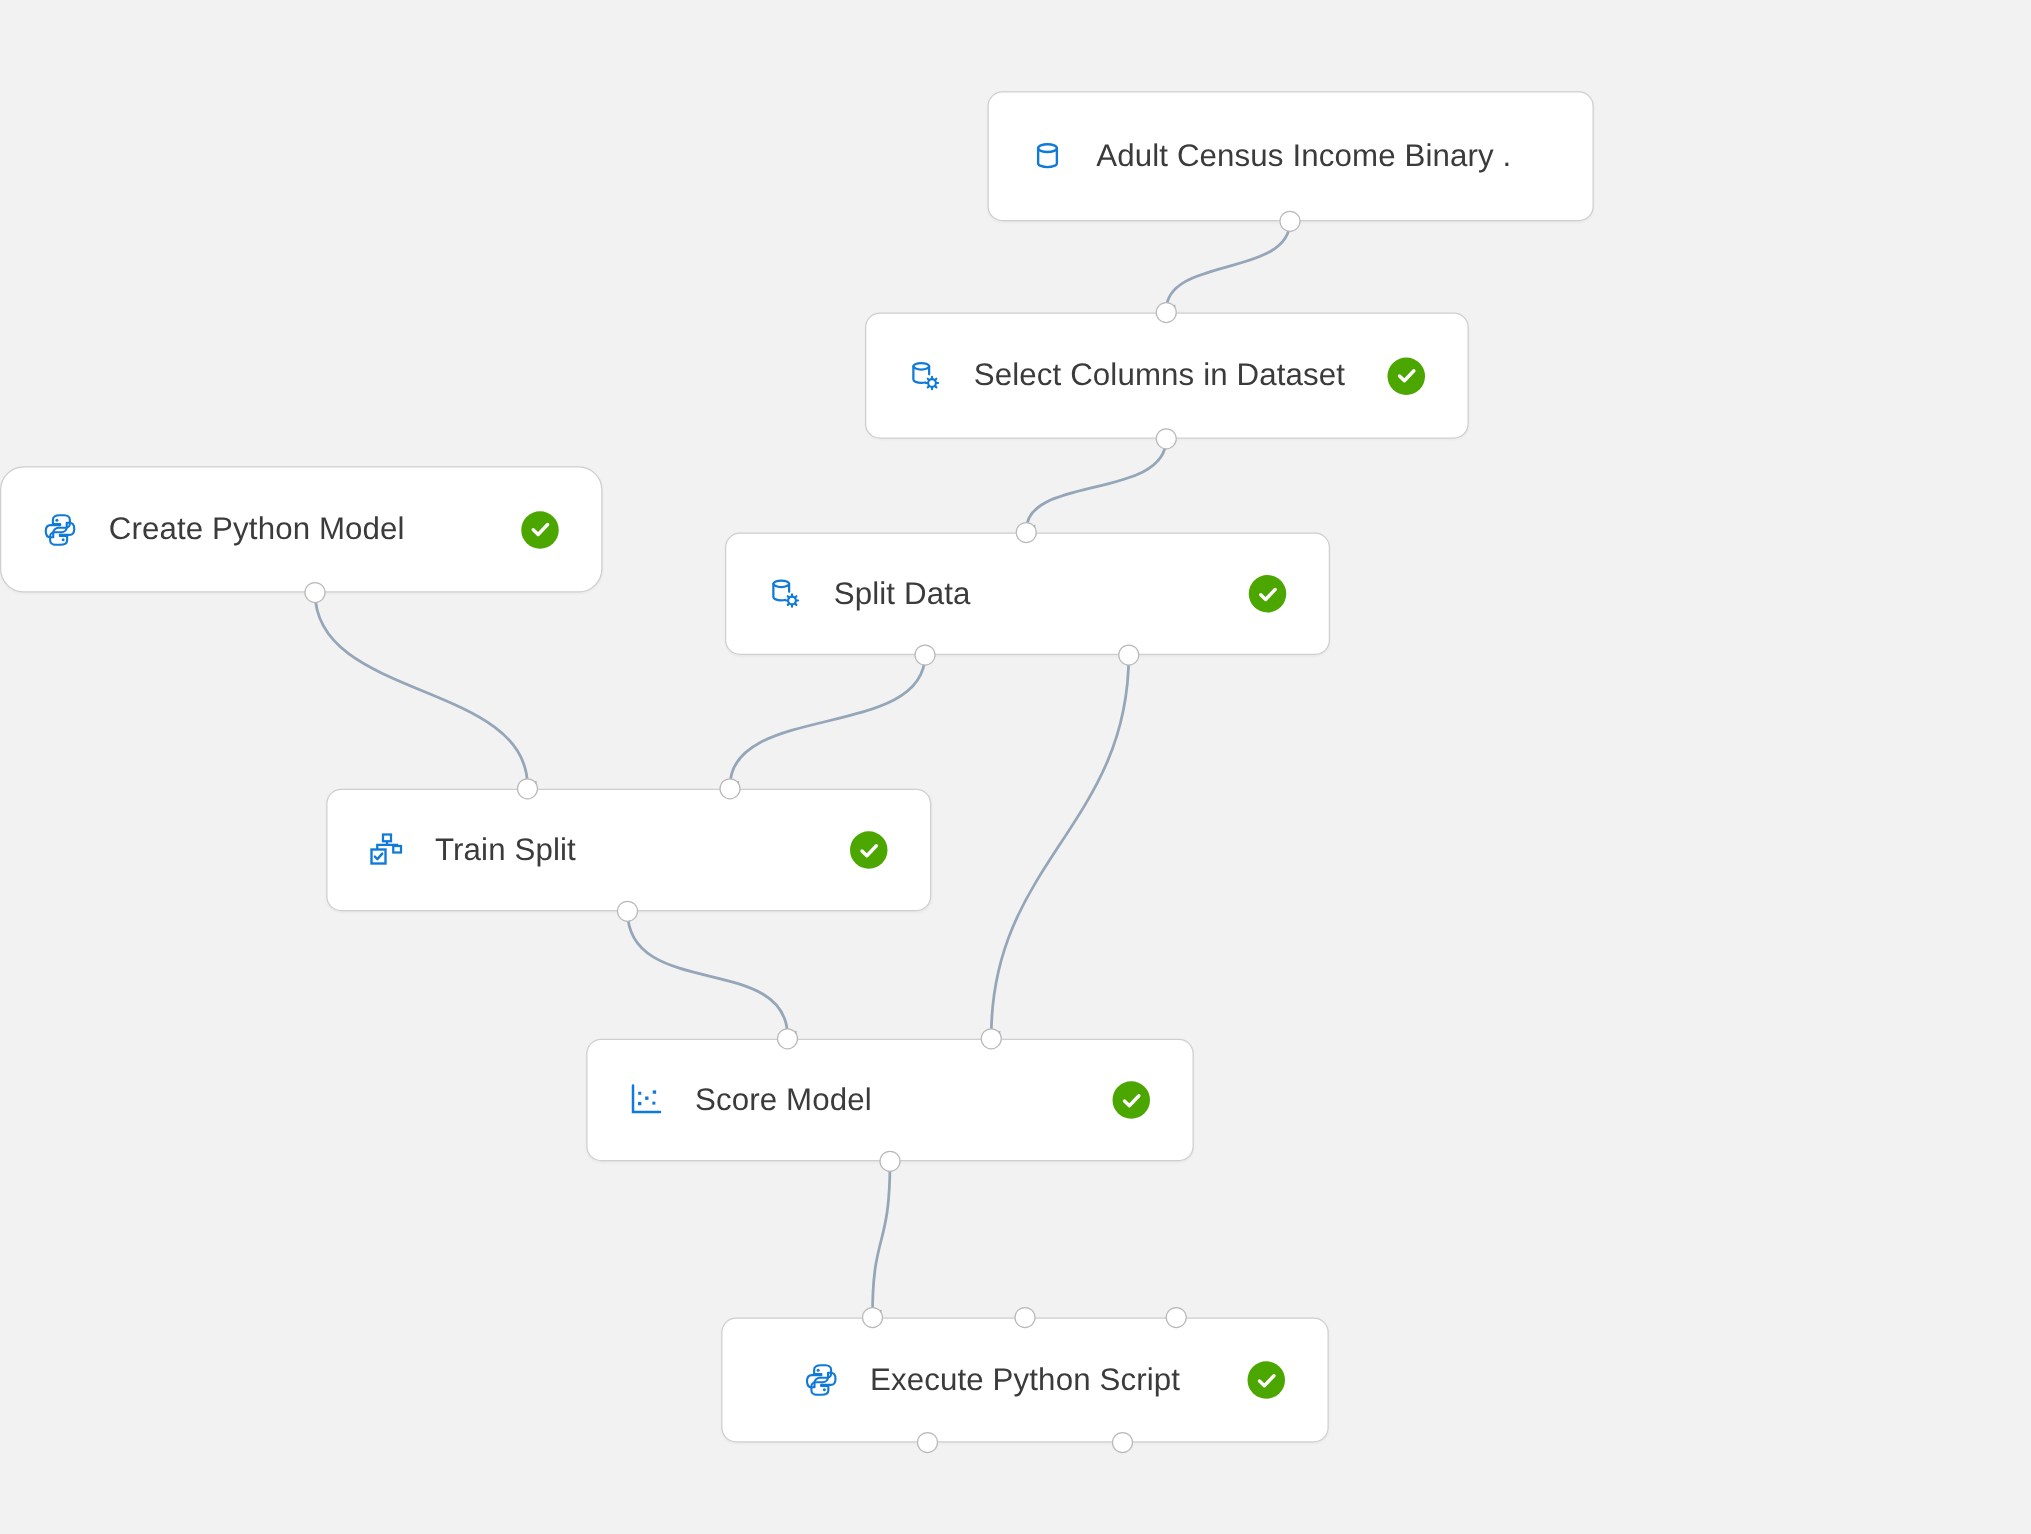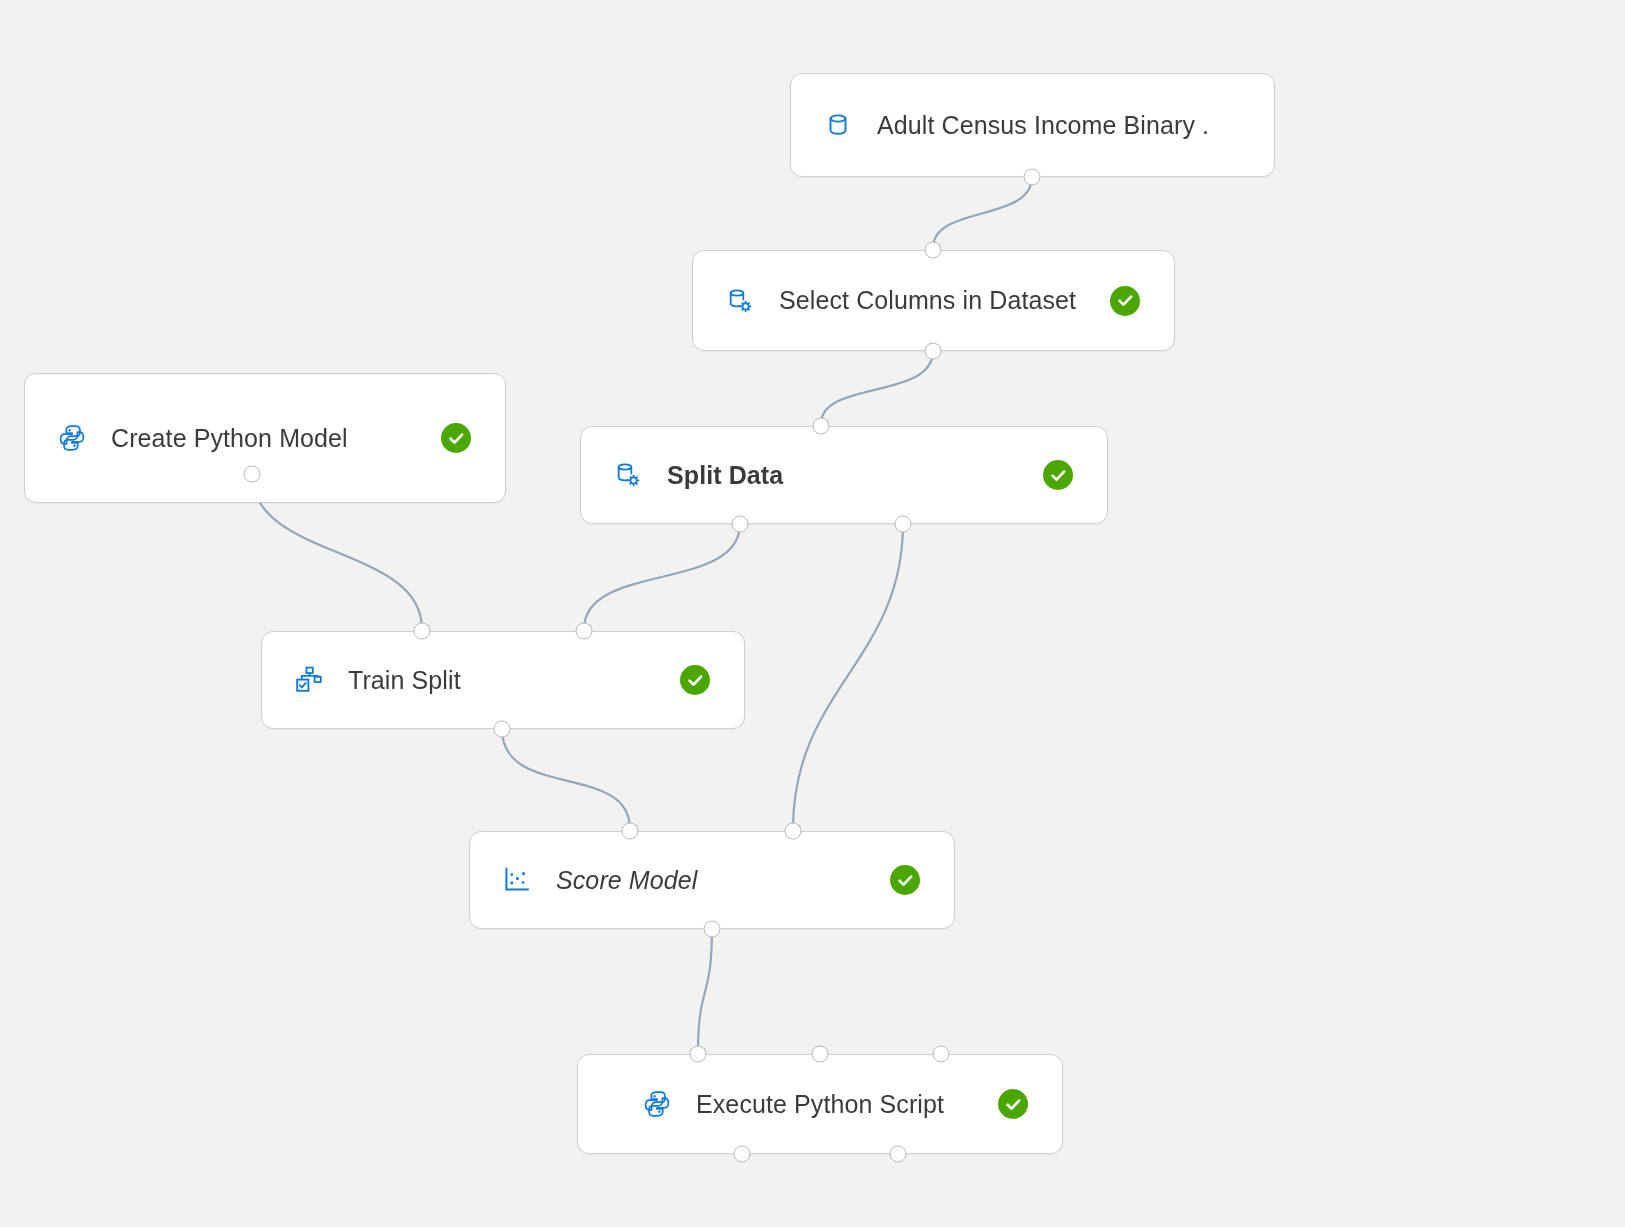--- a/index.html
+++ b/index.html
@@ -138,39 +138,39 @@
         </span>
         <span class="node-title">Select Columns in Dataset</span>
         <span class="node-status">
           <span class="status-circle">
             <svg width="19" height="19" viewBox="0 0 19 19" fill="none">
               <path d="M3.6 9.8 L 7.5 13.6 L 15.1 5.6" stroke="#ffffff" stroke-width="2.7" stroke-linecap="round" stroke-linejoin="round"></path>
             </svg>
           </span>
         </span>
       </div>
-      <div class="node" style="left: 24px; top: 373px; width: 482px; height: 130px;">
+      <div class="node" style="left: 0; top: 373px; width: 482px; height: 101px; border-radius: 19px;">
         <span class="node-icon">
           <svg width="32" height="32" viewBox="0 0 32 32" fill="none">
             <path d="M15.9 4.2 C 12.2 4.2 10.3 5.4 10.3 7.9 V 11.2 H 16.1 V 12.1 H 8.6 C 6.2 12.1 4.6 13.8 4.6 16.9 C 4.6 20 6.1 21.8 8.6 21.8 H 10.6 V 18.4 C 10.6 15.9 12.6 14.2 15 14.2 H 20.4 C 22.5 14.2 23.9 12.7 23.9 10.7 V 7.9 C 23.9 5.8 22.1 4.2 19.6 4.2 Z" stroke="#0f7ad8" stroke-width="1.7" stroke-linejoin="round"></path>
             <circle cx="13.5" cy="8.2" r="1.2" fill="#0f7ad8"></circle>
             <path d="M16.1 27.8 C 19.8 27.8 21.7 26.6 21.7 24.1 V 20.8 H 15.9 V 19.9 H 23.4 C 25.8 19.9 27.4 18.2 27.4 15.1 C 27.4 12 25.9 10.2 23.4 10.2 H 21.4 V 13.6 C 21.4 16.1 19.4 17.8 17 17.8 H 11.6 C 9.5 17.8 8.1 19.3 8.1 21.3 V 24.1 C 8.1 26.2 9.9 27.8 12.4 27.8 Z" stroke="#0f7ad8" stroke-width="1.7" stroke-linejoin="round"></path>
             <circle cx="18.5" cy="23.8" r="1.2" fill="#0f7ad8"></circle>
           </svg>
         </span>
         <span class="node-title">Create Python Model</span>
         <span class="node-status">
           <span class="status-circle">
             <svg width="19" height="19" viewBox="0 0 19 19" fill="none">
               <path d="M3.6 9.8 L 7.5 13.6 L 15.1 5.6" stroke="#ffffff" stroke-width="2.7" stroke-linecap="round" stroke-linejoin="round"></path>
             </svg>
           </span>
         </span>
       </div>
-      <div class="node" style="left: 580px; top: 426px; width: 528px; height: 98px; font-weight: bold;">
+      <div class="node" style="left: 580px; top: 426px; width: 484px; height: 98px;">
         <span class="node-icon">
           <svg width="32" height="32" viewBox="0 0 32 32" fill="none">
             <ellipse cx="13" cy="8" rx="6.3" ry="2.6" stroke="#0f7ad8" stroke-width="1.8"></ellipse>
             <path d="M6.7 8 V 18.6 C 6.7 20.1 9.5 21.3 13 21.3 C 14.1 21.3 15.2 21.2 16.1 21" stroke="#0f7ad8" stroke-width="1.8" stroke-linecap="round"></path>
             <path d="M19.3 8 V 14.4" stroke="#0f7ad8" stroke-width="1.8" stroke-linecap="round"></path>
             <circle cx="21.6" cy="21.4" r="3.1" stroke="#0f7ad8" stroke-width="1.7"></circle>
             <g stroke="#0f7ad8" stroke-width="1.7" stroke-linecap="round">
               <path d="M21.6 16.5 v1.5"></path>
               <path d="M21.6 24.8 v1.5"></path>
               <path d="M16.7 21.4 h1.5"></path>
@@ -204,21 +204,21 @@
         </span>
         <span class="node-title">Train Split</span>
         <span class="node-status">
           <span class="status-circle">
             <svg width="19" height="19" viewBox="0 0 19 19" fill="none">
               <path d="M3.6 9.8 L 7.5 13.6 L 15.1 5.6" stroke="#ffffff" stroke-width="2.7" stroke-linecap="round" stroke-linejoin="round"></path>
             </svg>
           </span>
         </span>
       </div>
-      <div class="node" style="left: 469px; top: 831px; width: 486px; height: 98px; font-style: italic;">
+      <div class="node" style="left: 469px; top: 831px; width: 486px; height: 98px;">
         <span class="node-icon">
           <svg width="32" height="32" viewBox="0 0 32 32" fill="none">
             <path d="M5.4 4.4 V 25.6 H 27" stroke="#0f7ad8" stroke-width="2" stroke-linecap="round"></path>
             <rect x="9.4" y="17.5" width="2.7" height="2.7" fill="#0f7ad8"></rect>
             <rect x="15.1" y="13.2" width="2.7" height="2.7" fill="#0f7ad8"></rect>
             <rect x="21.2" y="8.3" width="2.7" height="2.7" fill="#0f7ad8"></rect>
             <rect x="9.6" y="9.4" width="2.4" height="2.4" fill="#0f7ad8"></rect>
             <rect x="20.9" y="17.3" width="2.4" height="2.4" fill="#0f7ad8"></rect>
           </svg>
         </span>

